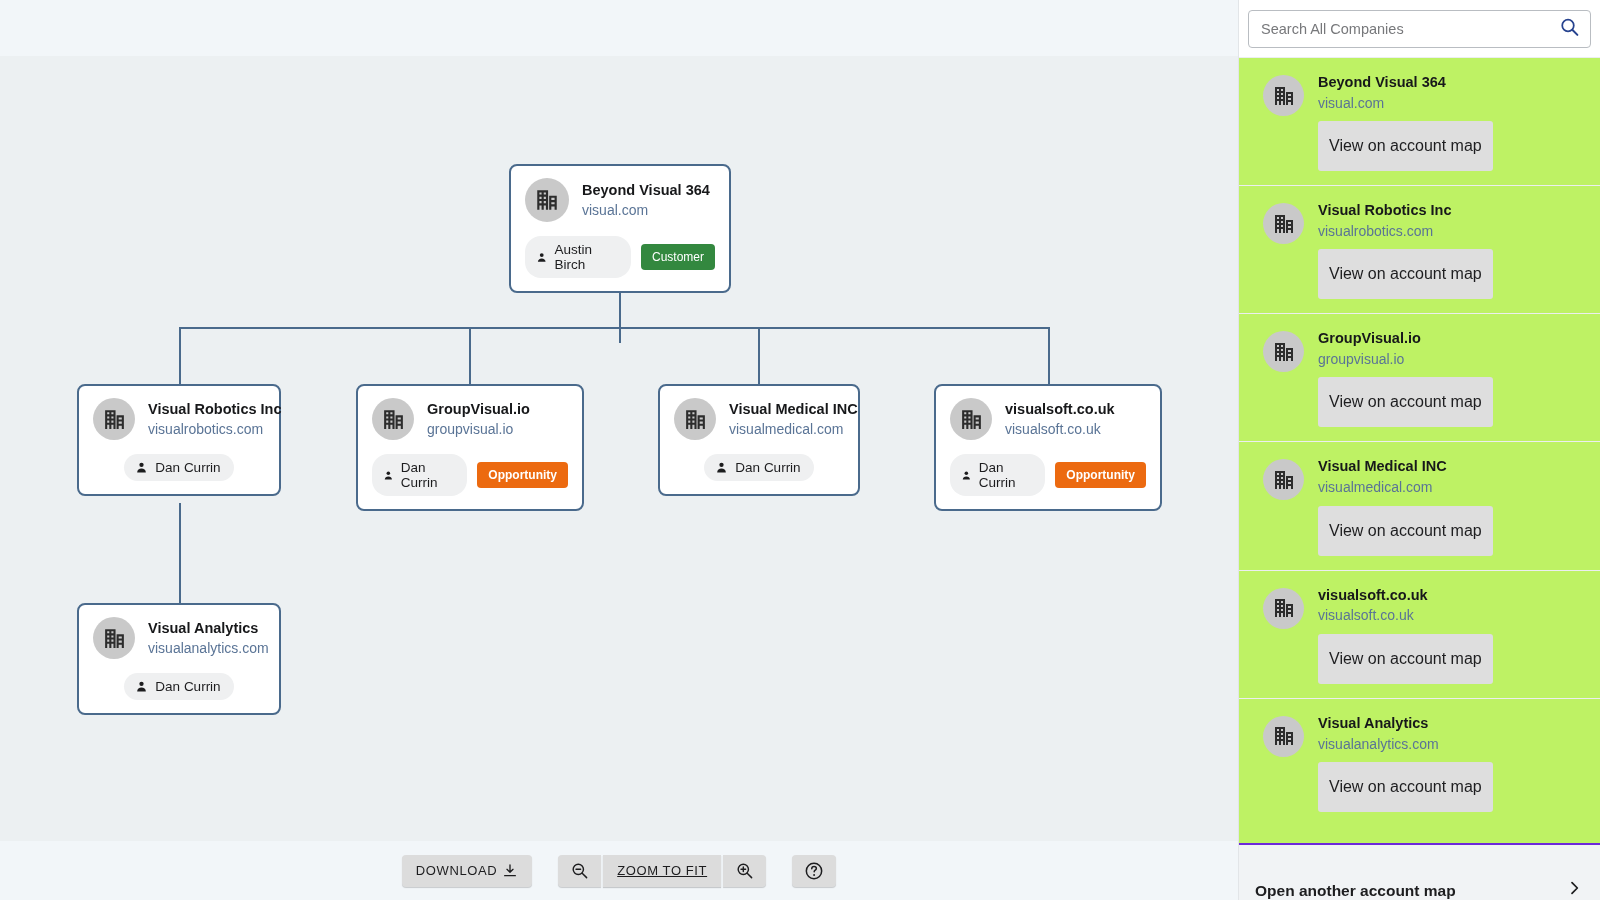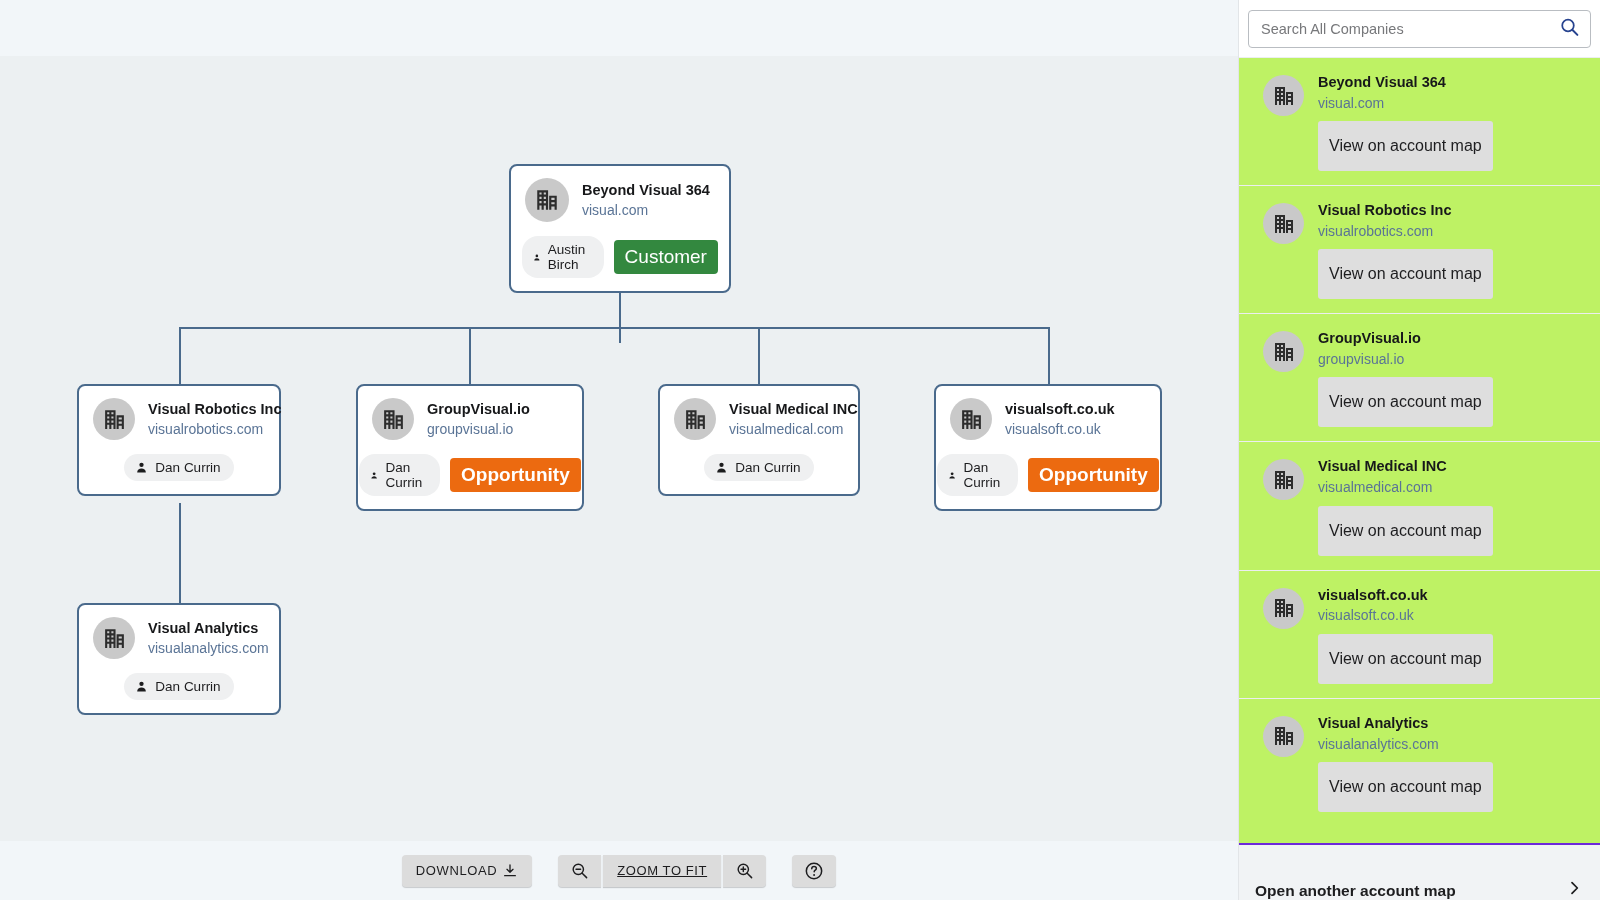--- a/index.html
+++ b/index.html
@@ -56,21 +56,21 @@
   }
   .owner-chip {
     display: inline-flex; align-items: center; gap: 7px;
     background: #eff0f1; border-radius: 16px;
     padding: 6px 13px 6px 11px;
     font-size: 13.5px; color: #1d1d1f;
   }
   .badge {
     display: inline-flex; align-items: center; justify-content: center;
     border-radius: 4px; padding: 6px 11px;
-    font-size: 19px; color: #ffffff;
+    font-size: 12px; color: #ffffff;
     white-space: nowrap;
   }
   .badge.customer { background: #33883f; }
   .badge.opportunity { background: #ec6a10; font-weight: bold; }
 
   
   .line { position: absolute; background: #4a6a8c; z-index: 1; }
 
   
   #toolbar {

